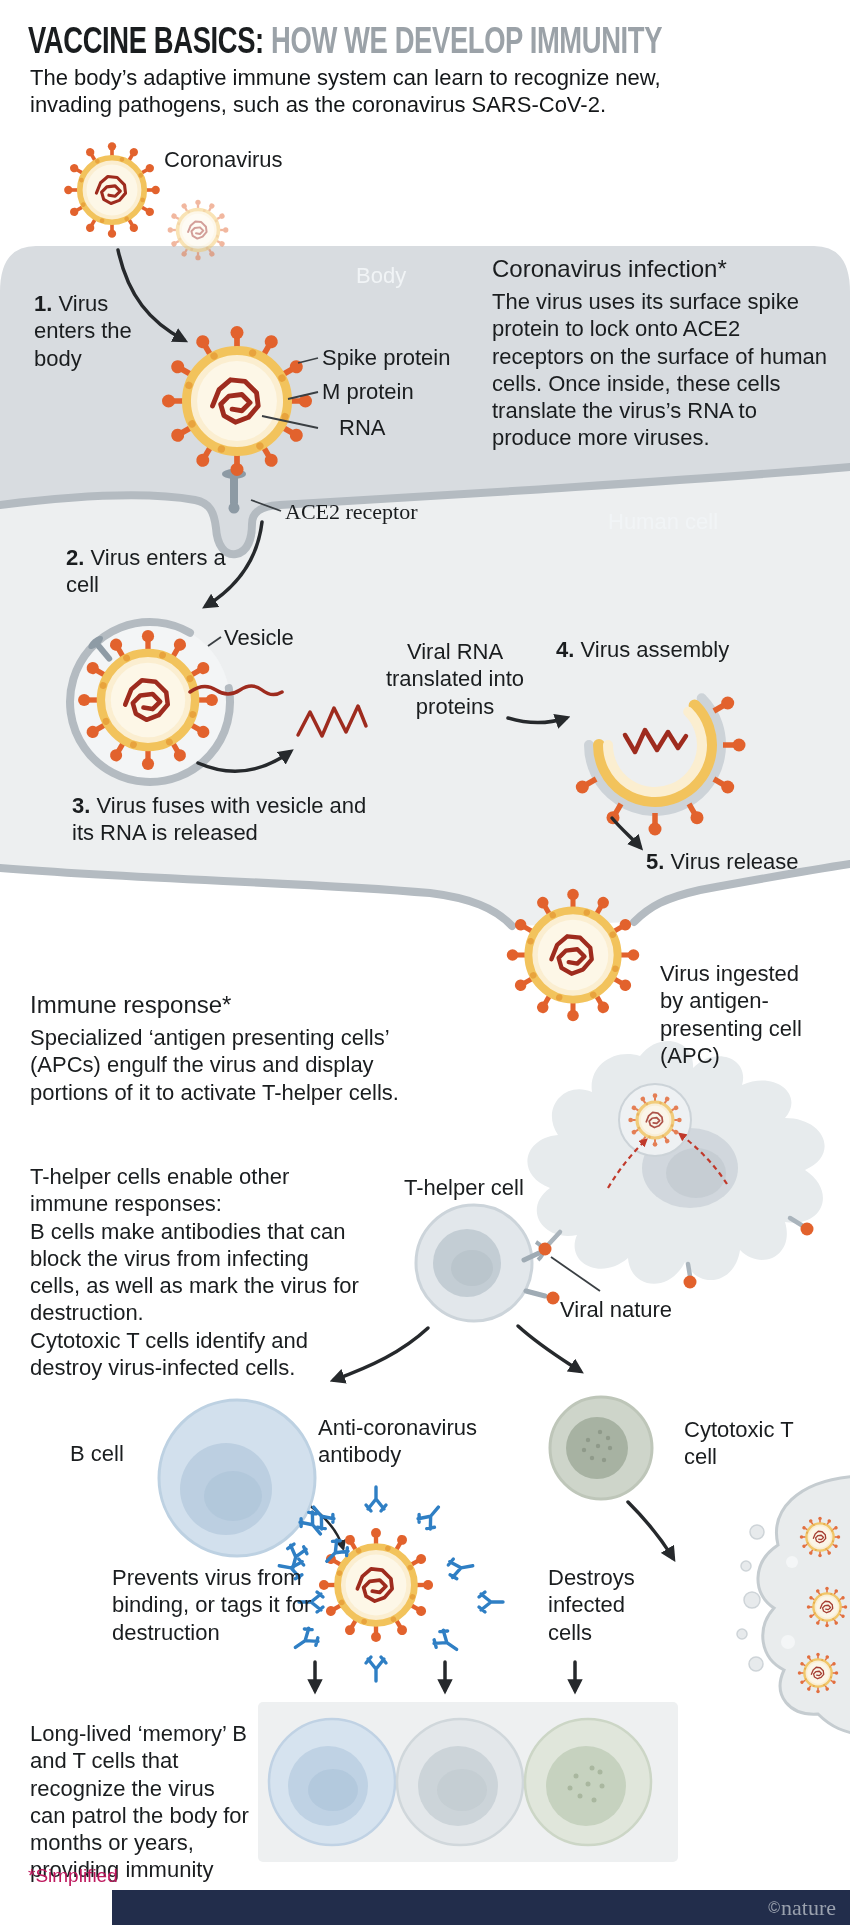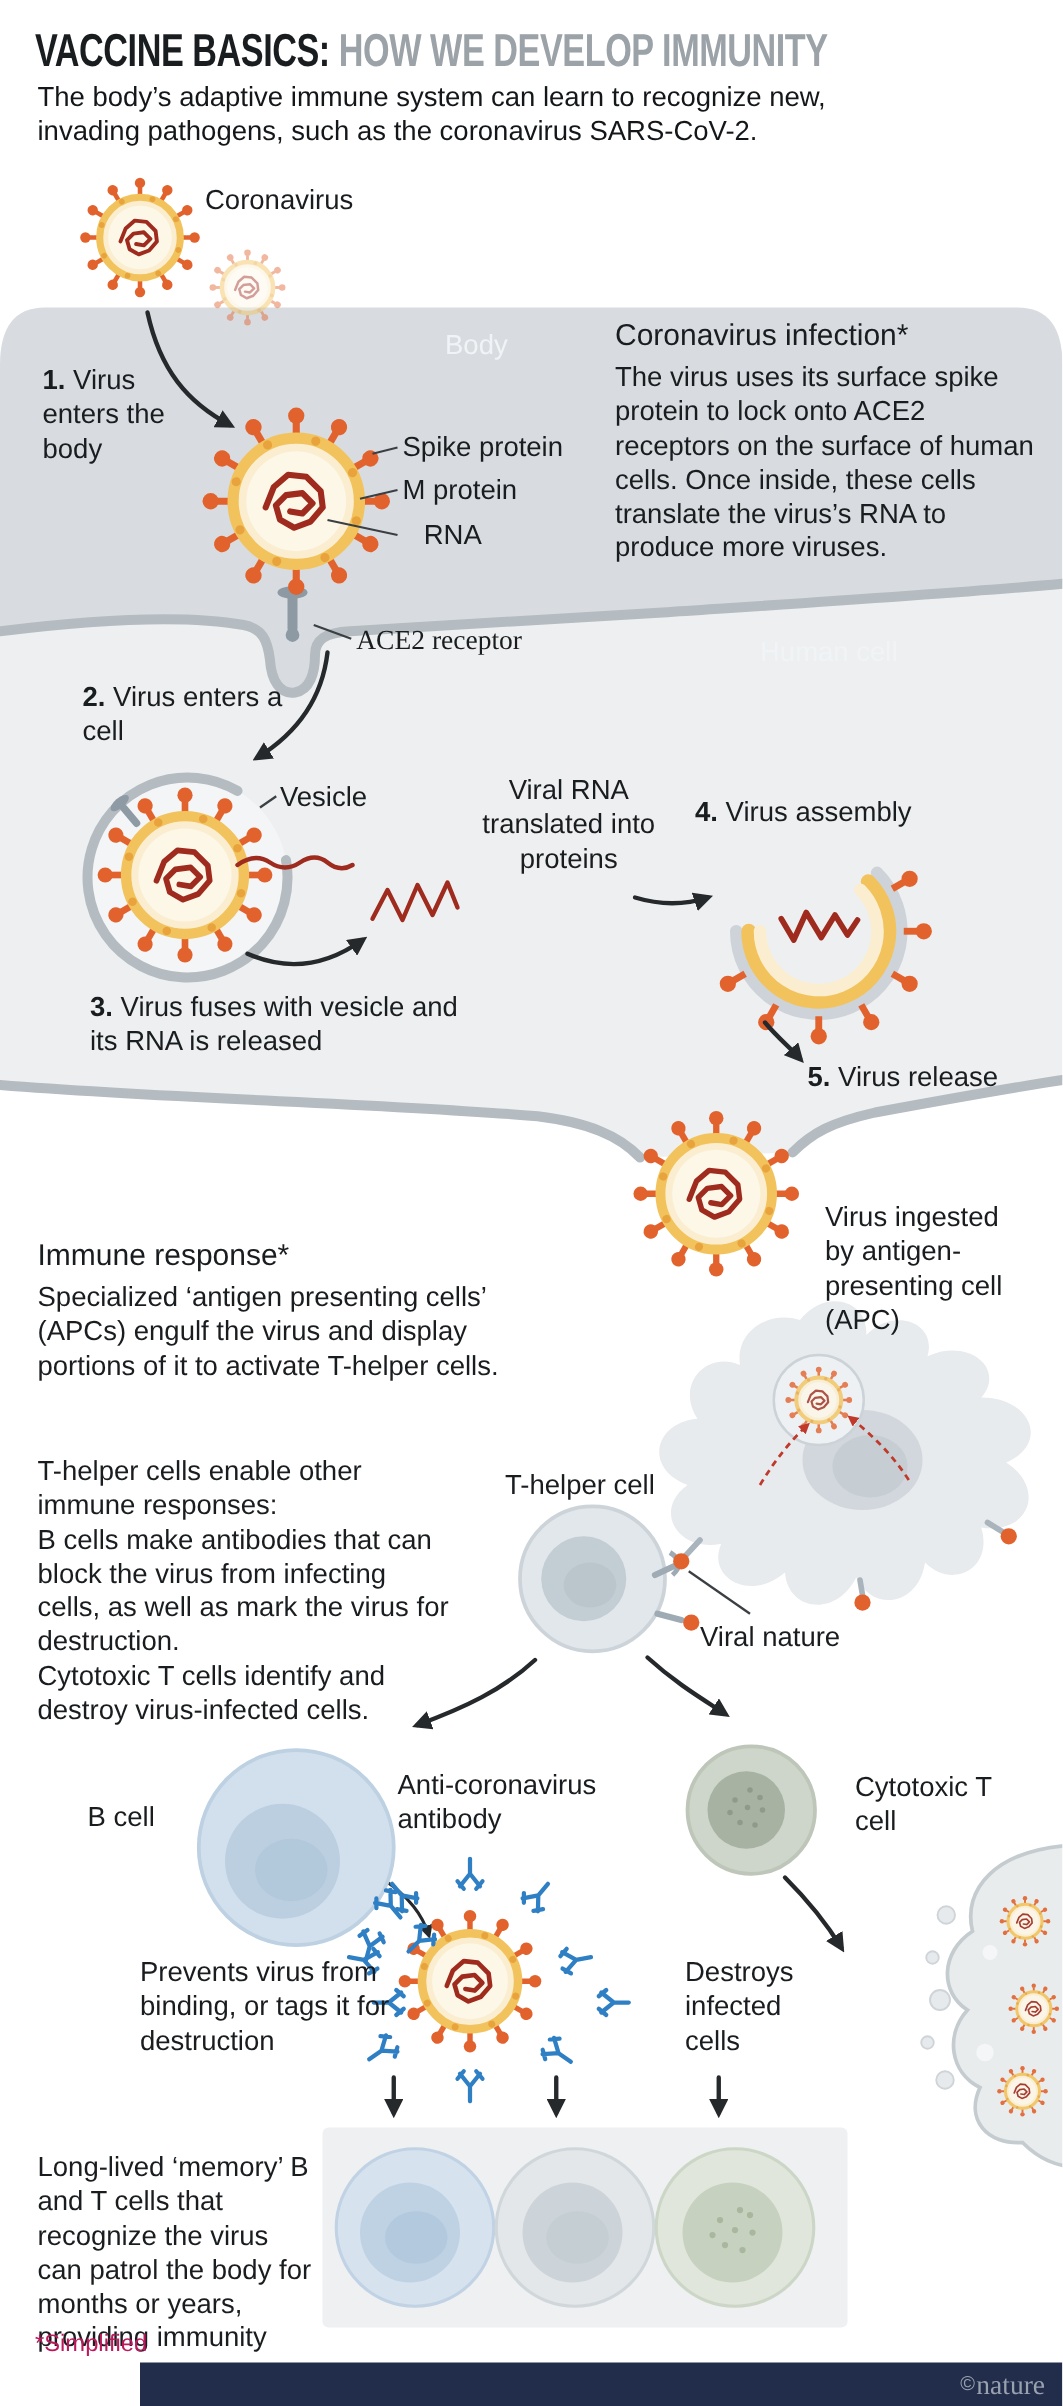--- a/index.html
+++ b/index.html
@@ -4,21 +4,21 @@
 <style>
   html,body { margin:0; padding:0; background:#ffffff; }
   .canvas { position:relative; width:850px; height:1925px; background:#ffffff;
             font-family:"Liberation Sans", sans-serif; overflow:hidden; }
   .art { position:absolute; left:0; top:0; }
   .txt { position:absolute; color:#1a1d1f; font-size:22px; line-height:1.24; }
   .title { font-size:37px; font-weight:bold; letter-spacing:-0.5px;
            transform:scaleX(.74); transform-origin:left top; white-space:nowrap; } .ts { color:#9ba2a8; }
   .hd { font-weight:normal; font-size:24px; }
   .wm { color:#f1f4f6; }
-  .ctr { text-align:center; }
+  .ctr { text-align:center;margin-top:20px; }
   .pre { white-space:pre-line; }
   .num { font-weight:bold; }
   .small { font-size:19px; }
   .navybar { position:absolute; left:112px; top:1890px; width:738px; height:35px;
              background:#222d4b; display:flex; align-items:center; justify-content:flex-end;
              padding-right:14px; box-sizing:border-box; color:#9aa1ae; }
   .navybar .serif { font-family:"Liberation Serif", serif; font-weight:normal; font-size:22px; }
   .navybar .sym { font-size:16px; margin-right:1px; }
 </style>
 </head>

